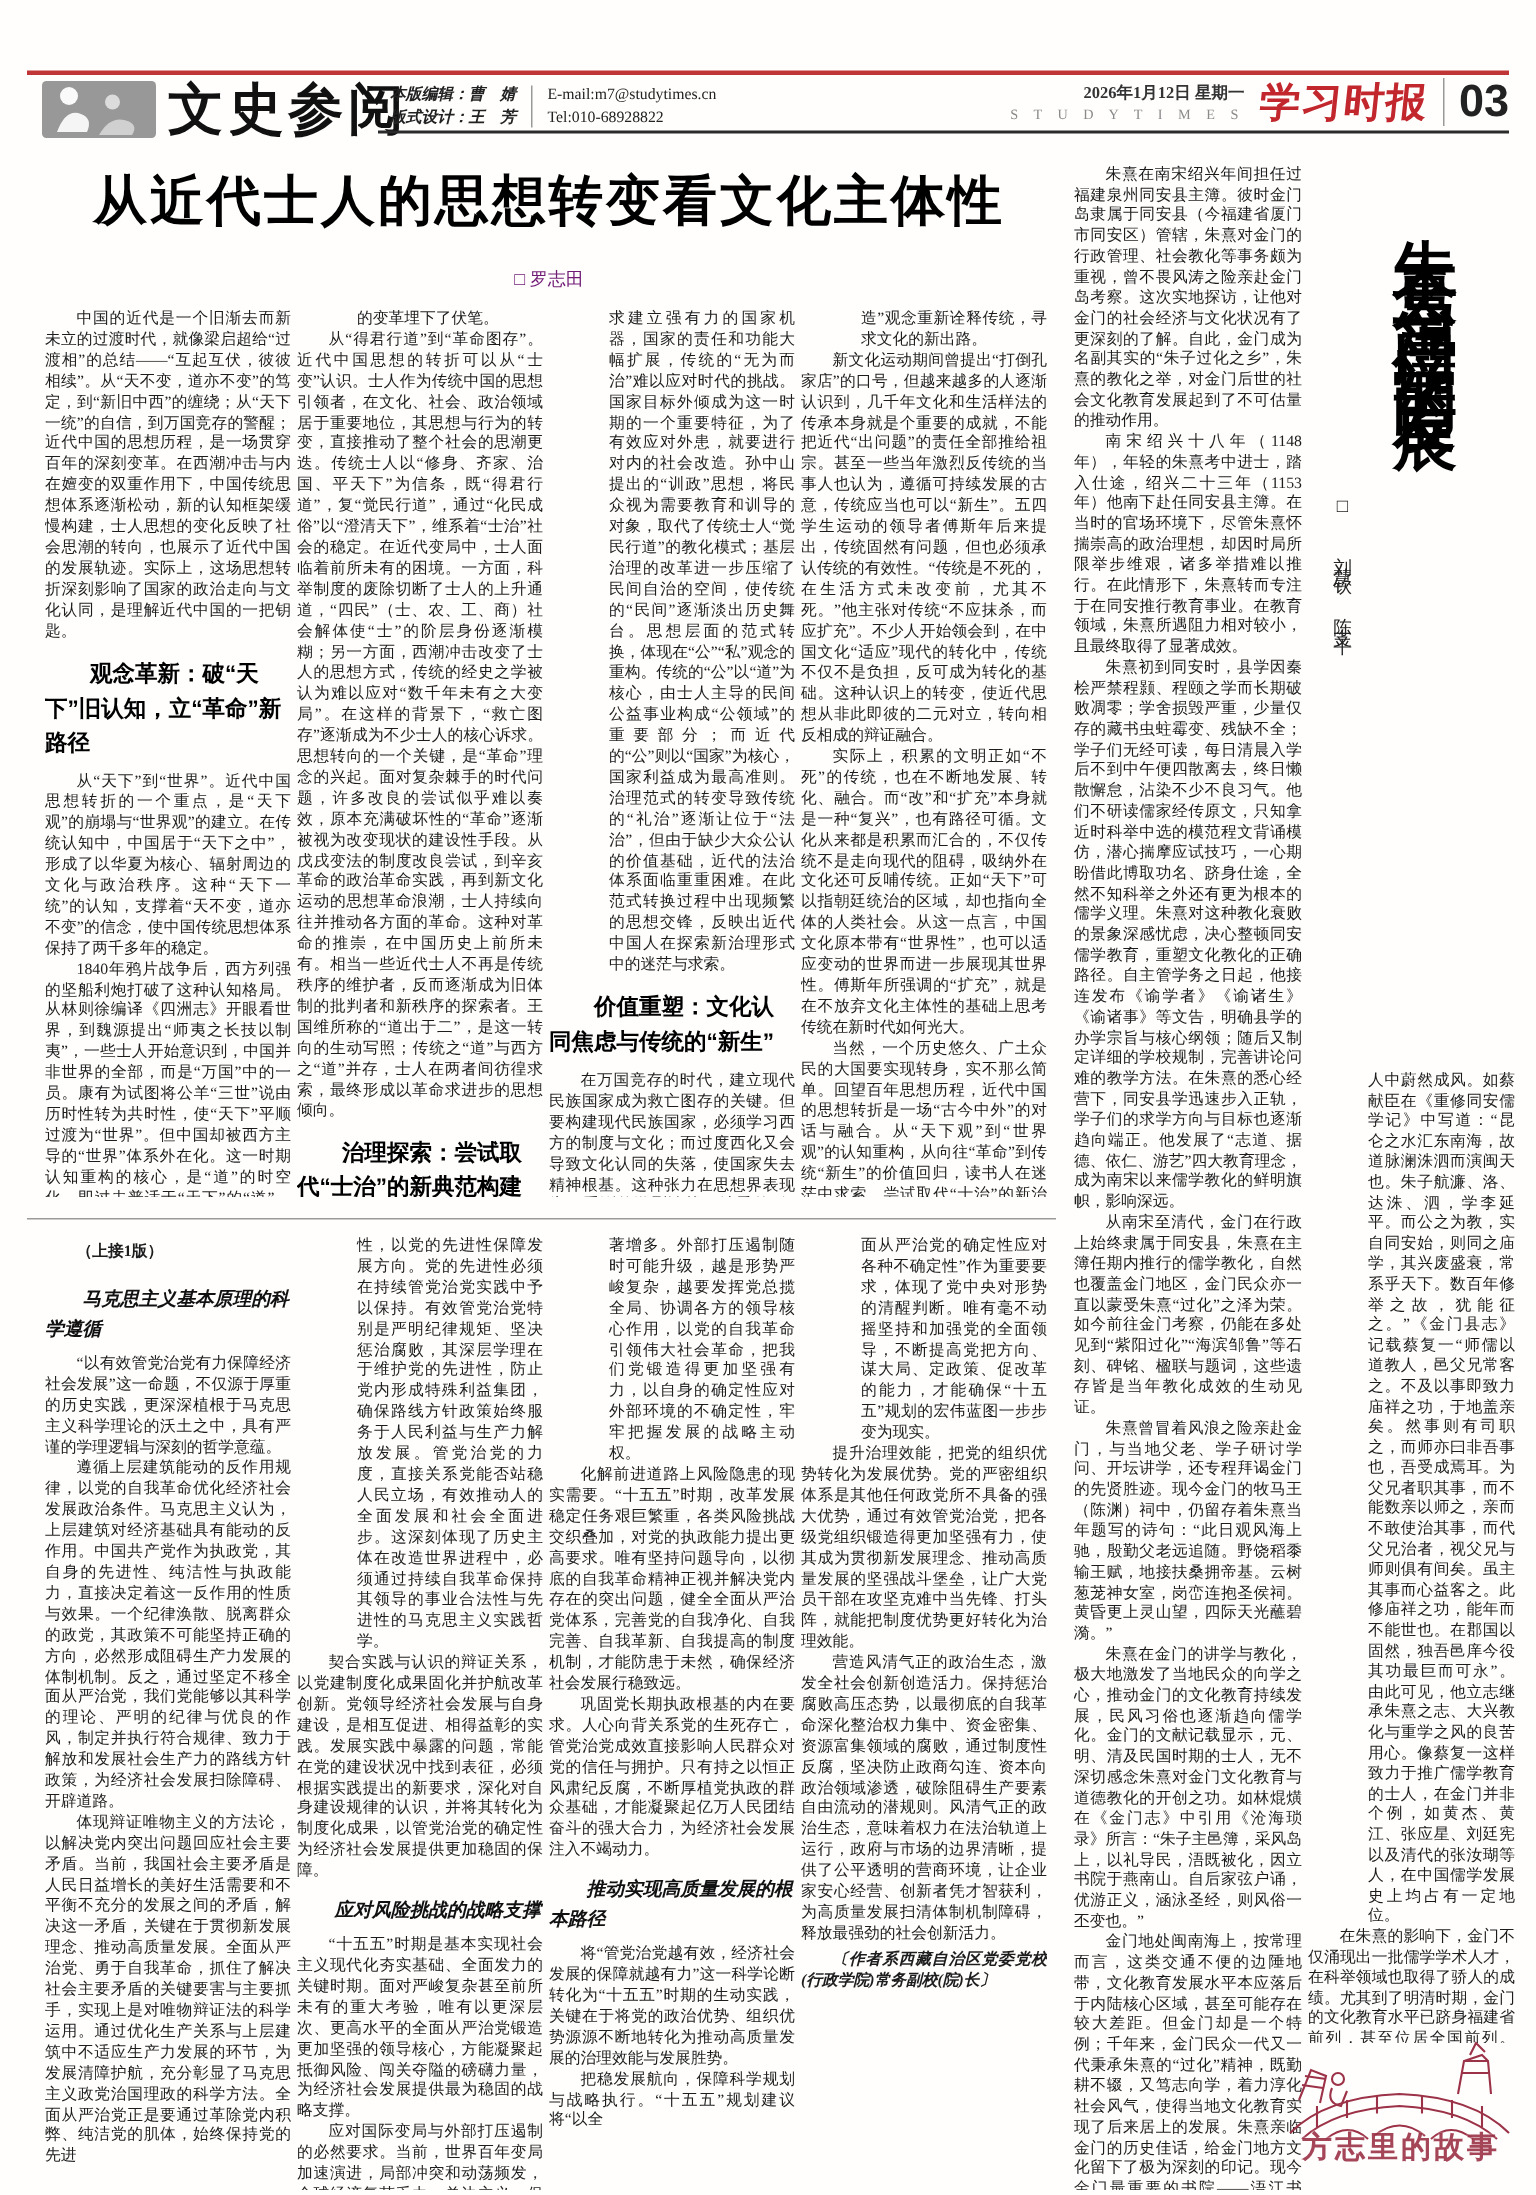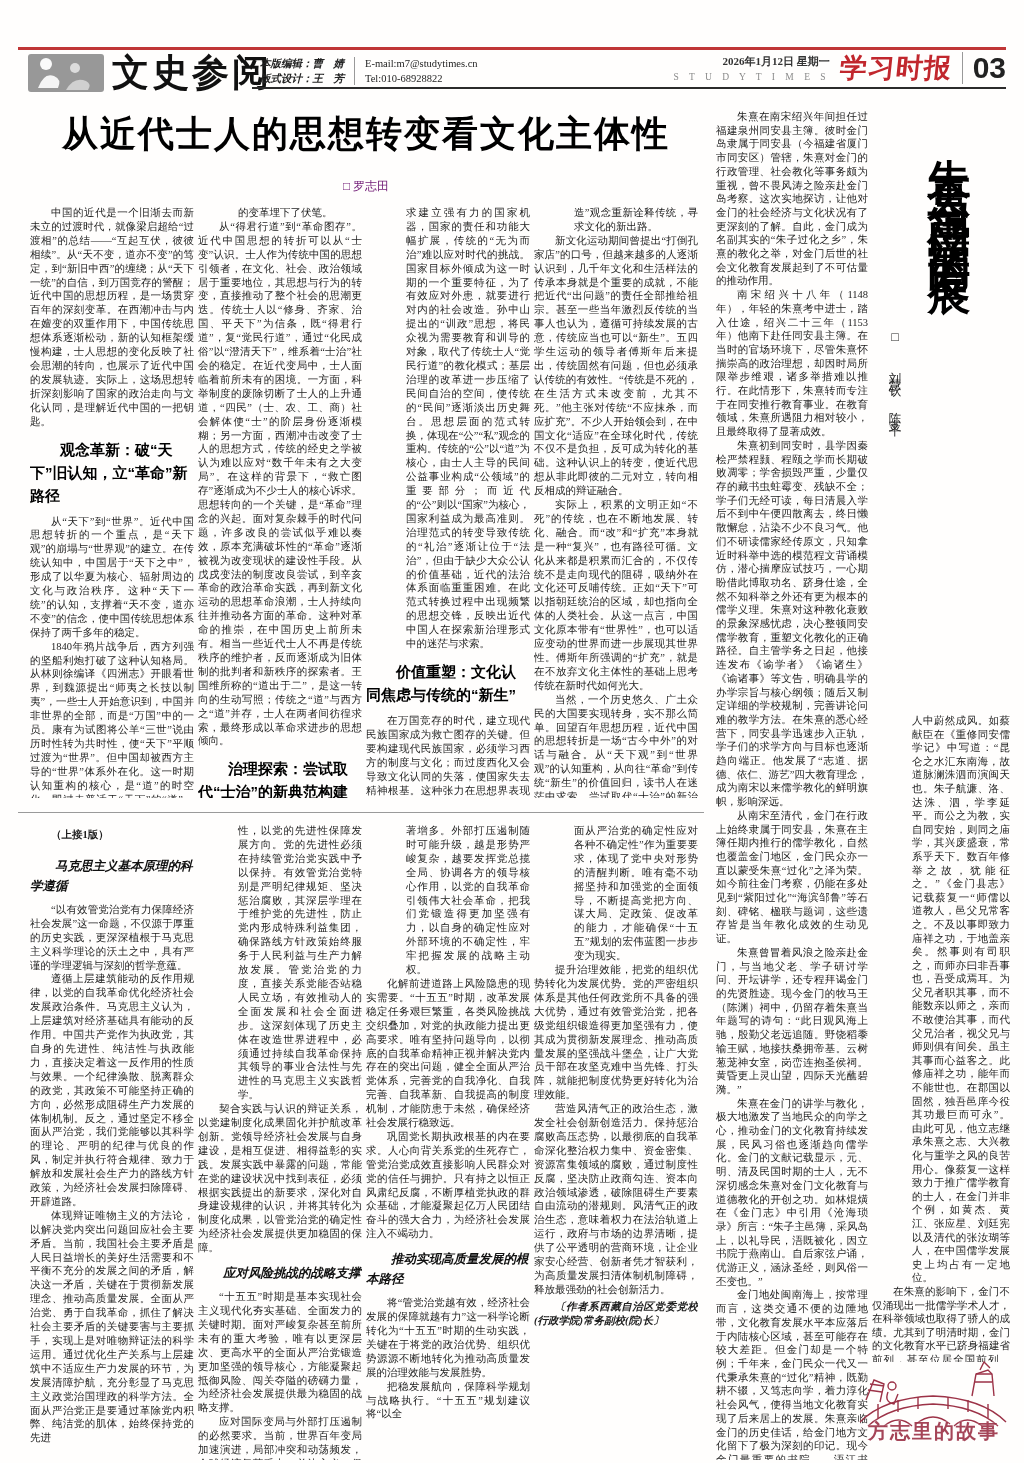--- a/index.html
+++ b/index.html
@@ -107,21 +107,21 @@
       <div class="blk p">从“得君行道”到“革命图存”。近代中国思想的转折可以从“士变”认识。士人作为传统中国的思想引领者，在文化、社会、政治领域居于重要地位，其思想与行为的转变，直接推动了整个社会的思潮更迭。传统士人以“修身、齐家、治国、平天下”为信条，既“得君行道”，复“觉民行道”，通过“化民成俗”以“澄清天下”，维系着“士治”社会的稳定。在近代变局中，士人面临着前所未有的困境。一方面，科举制度的废除切断了士人的上升通道，“四民”（士、农、工、商）社会解体使“士”的阶层身份逐渐模糊；另一方面，西潮冲击改变了士人的思想方式，传统的经史之学被认为难以应对“数千年未有之大变局”。在这样的背景下，“救亡图存”逐渐成为不少士人的核心诉求。思想转向的一个关键，是“革命”理念的兴起。面对复杂棘手的时代问题，许多改良的尝试似乎难以奏效，原本充满破坏性的“革命”逐渐被视为改变现状的建设性手段。从戊戌变法的制度改良尝试，到辛亥革命的政治革命实践，再到新文化运动的思想革命浪潮，士人持续向往并推动各方面的革命。这种对革命的推崇，在中国历史上前所未有。相当一些近代士人不再是传统秩序的维护者，反而逐渐成为旧体制的批判者和新秩序的探索者。王国维所称的“道出于二”，是这一转向的生动写照；传统之“道”与西方之“道”并存，士人在两者间彷徨求索，最终形成以革命求进步的思想倾向。</div>
       <div class="blk h">治理探索：尝试取代“士治”的新典范构建</div>
     </div>
   <div class="col c3">
       <div class="blk c">求建立强有力的国家机器，国家的责任和功能大幅扩展，传统的“无为而治”难以应对时代的挑战。国家目标外倾成为这一时期的一个重要特征，为了有效应对外患，就要进行对内的社会改造。孙中山提出的“训政”思想，将民众视为需要教育和训导的对象，取代了传统士人“觉民行道”的教化模式；基层治理的改革进一步压缩了民间自治的空间，使传统的“民间”逐渐淡出历史舞台。思想层面的范式转换，体现在“公”“私”观念的重构。传统的“公”以“道”为核心，由士人主导的民间公益事业构成“公领域”的重要部分；而近代的“公”则以“国家”为核心，国家利益成为最高准则。治理范式的转变导致传统的“礼治”逐渐让位于“法治”，但由于缺少大众公认的价值基础，近代的法治体系面临重重困难。在此范式转换过程中出现频繁的思想交锋，反映出近代中国人在探索新治理形式中的迷茫与求索。</div>
       <div class="blk h">价值重塑：文化认同焦虑与传统的“新生”</div>
       <div class="blk p">在万国竞存的时代，建立现代民族国家成为救亡图存的关键。但要构建现代民族国家，必须学习西方的制度与文化；而过度西化又会导致文化认同的失落，使国家失去精神根基。这种张力在思想界表现为一系列的激烈论战。清季的“保国”与“保教”之争，民初的“新文化运动”与“保存国粹”派之争，20世纪30年代的“全盘西化”与“中国本位文化”之争，核心都是如何处理民族国家构建与文化传统的关系。一部分读书人将传统视为落后的根源，另一部分读书人则尝试在保存文化主体性的基础上学习西方。一些主张“中国本位”的人认识到“主体性”的失落，但在想要融入世界和成为现代民族国家的意愿驱使下，他们以面向未来的“创</div>
     </div>
   <div class="col c4">
       <div class="blk c">造”观念重新诠释传统，寻求文化的新出路。</div>
-      <div class="blk p">新文化运动期间曾提出“打倒孔家店”的口号，但越来越多的人逐渐认识到，几千年文化和生活样法的传承本身就是个重要的成就，不能把近代“出问题”的责任全部推给祖宗。甚至一些当年激烈反传统的当事人也认为，遵循可持续发展的古意，传统应当也可以“新生”。五四学生运动的领导者傅斯年后来提出，传统固然有问题，但也必须承认传统的有效性。“传统是不死的，在生活方式未改变前，尤其不死。”他主张对传统“不应抹杀，而应扩充”。不少人开始领会到，在中国文化“适应”在全球化时代，传统不仅不是负担，反可成为转化的基础。这种认识上的转变，使近代思想从非此即彼的二元对立，转向相反相成的辩证融合。</div>
+      <div class="blk p">新文化运动期间曾提出“打倒孔家店”的口号，但越来越多的人逐渐认识到，几千年文化和生活样法的传承本身就是个重要的成就，不能把近代“出问题”的责任全部推给祖宗。甚至一些当年激烈反传统的当事人也认为，遵循可持续发展的古意，传统应当也可以“新生”。五四学生运动的领导者傅斯年后来提出，传统固然有问题，但也必须承认传统的有效性。“传统是不死的，在生活方式未改变前，尤其不死。”他主张对传统“不应抹杀，而应扩充”。不少人开始领会到，在中国文化“适应”现代的转化中，传统不仅不是负担，反可成为转化的基础。这种认识上的转变，使近代思想从非此即彼的二元对立，转向相反相成的辩证融合。</div>
       <div class="blk p">实际上，积累的文明正如“不死”的传统，也在不断地发展、转化、融合。而“改”和“扩充”本身就是一种“复兴”，也有路径可循。文化从来都是积累而汇合的，不仅传统不是走向现代的阻碍，吸纳外在文化还可反哺传统。正如“天下”可以指朝廷统治的区域，却也指向全体的人类社会。从这一点言，中国文化原本带有“世界性”，也可以适应变动的世界而进一步展现其世界性。傅斯年所强调的“扩充”，就是在不放弃文化主体性的基础上思考传统在新时代如何光大。</div>
       <div class="blk p">当然，一个历史悠久、广土众民的大国要实现转身，实不那么简单。回望百年思想历程，近代中国的思想转折是一场“古今中外”的对话与融合。从“天下观”到“世界观”的认知重构，从向往“革命”到传统“新生”的价值回归，读书人在迷茫中求索，尝试取代“士治”的新治理范式，在思想交锋中前行。这场思想转折不仅改变了近代中国的命运，更塑造了现代中国的精神底色。如今回望这段历史，仍能从中汲取智慧——在全球化时代，唯有坚守文化主体性、包容多元文明，才能在传承中创新、在开放中发展。</div>
     </div>
 
   <div class="section-divider"></div>
 
   <div class="bcol b1">
       <div class="blk tag">（上接1版）</div>
       <div class="blk hk">马克思主义基本原理的科学遵循</div>
       <div class="blk p">“以有效管党治党有力保障经济社会发展”这一命题，不仅源于厚重的历史实践，更深深植根于马克思主义科学理论的沃土之中，具有严谨的学理逻辑与深刻的哲学意蕴。</div>

